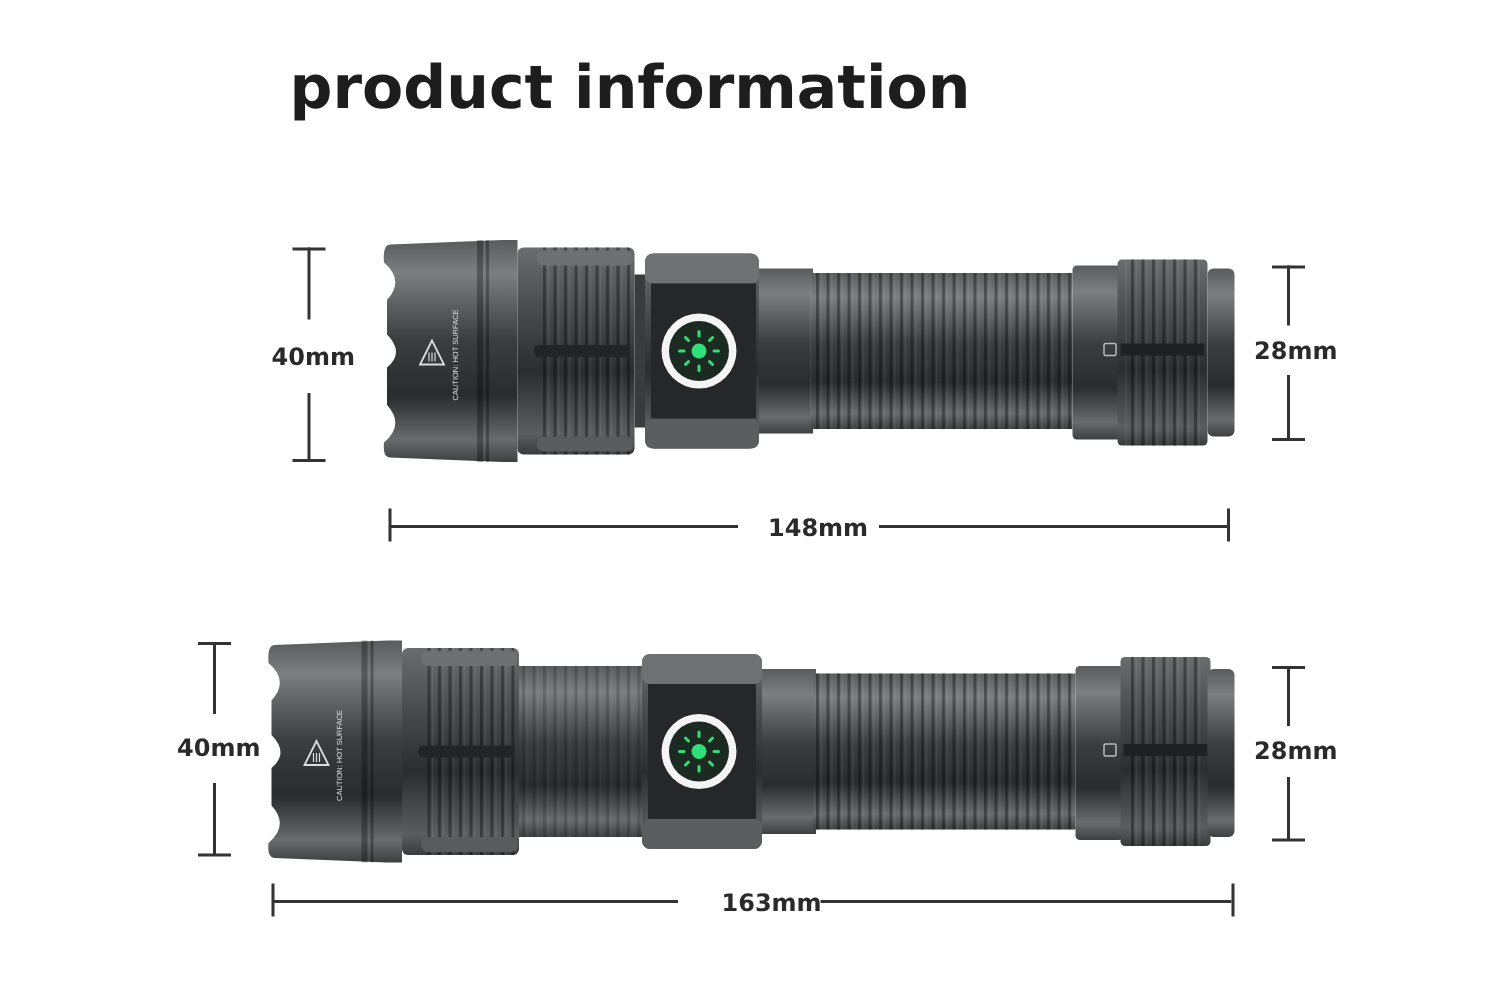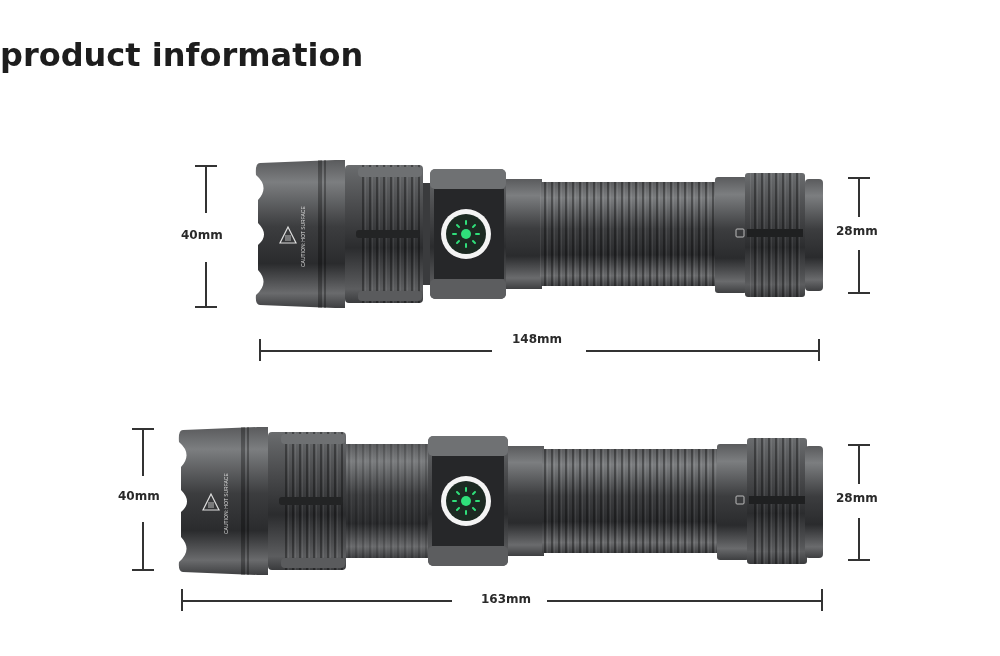--- a/index.html
+++ b/index.html
@@ -1,18 +1,18 @@
 <!DOCTYPE html>
 <html><head>
 <meta charset="utf-8">
 <style>
   html, body { margin: 0; padding: 0; background: #ffffff; }
   body { width: 1000px; height: 656px; position: relative; overflow: hidden; font-family: "DejaVu Sans", "Liberation Sans", sans-serif; }
-  .title { position: absolute; top: 36px; left: 0; width: 840px; text-align: left; font-size: 32px; font-weight: bold; color: #1d1d1d; letter-spacing: 0px; }
-  .dimlbl { position: absolute; font-size: 12px; font-weight: bold; color: #2a2a2a; white-space: nowrap; }
+  .title { position: absolute; top: 36px; left: 0; width: 840px; text-align: center; font-size: 40px; font-weight: bold; color: #1d1d1d; letter-spacing: 0px; }
+  .dimlbl { position: absolute; font-size: 16px; font-weight: bold; color: #2a2a2a; white-space: nowrap; }
   .vline { position: absolute; width: 2px; background: #333; }
   .hcap { position: absolute; height: 2px; background: #333; }
   .hline { position: absolute; height: 2px; background: #333; }
   .vcap { position: absolute; width: 2px; background: #333; }
   .torch { position: absolute; }
 </style>
 </head>
 <body>
 
 <div class="title">product information</div>
@@ -26,21 +26,21 @@
   <div class="hcap" style="left:195px;top:306px;width:22px;"></div>
 
   <div class="hcap" style="left:848px;top:177px;width:22px;"></div>
   <div class="vline" style="left:858px;top:177px;height:40px;"></div>
   <div class="dimlbl" style="left:836px;top:224px;">28mm</div>
   <div class="vline" style="left:858px;top:250px;height:43px;"></div>
   <div class="hcap" style="left:848px;top:292px;width:22px;"></div>
 
   <div class="vcap" style="left:259px;top:339px;height:22px;"></div>
   <div class="hline" style="left:260px;top:350px;width:232px;"></div>
-  <div class="dimlbl" style="left:512px;top:332px;">148mm</div>
+  <div class="dimlbl" style="left:512px;top:342px;">148mm</div>
   <div class="hline" style="left:586px;top:350px;width:233px;"></div>
   <div class="vcap" style="left:818px;top:339px;height:22px;"></div>
 
   <svg class="torch" style="left:250px;top:155px;" width="580" height="160" viewBox="0 0 580 160">
     <defs>
       <linearGradient id="metal" x1="0" y1="0" x2="0" y2="1">
         <stop offset="0" stop-color="#5a5b5d"></stop>
         <stop offset="0.15" stop-color="#7c7e80"></stop>
         <stop offset="0.45" stop-color="#3c3d3f"></stop>
         <stop offset="0.7" stop-color="#2a2b2d"></stop>

